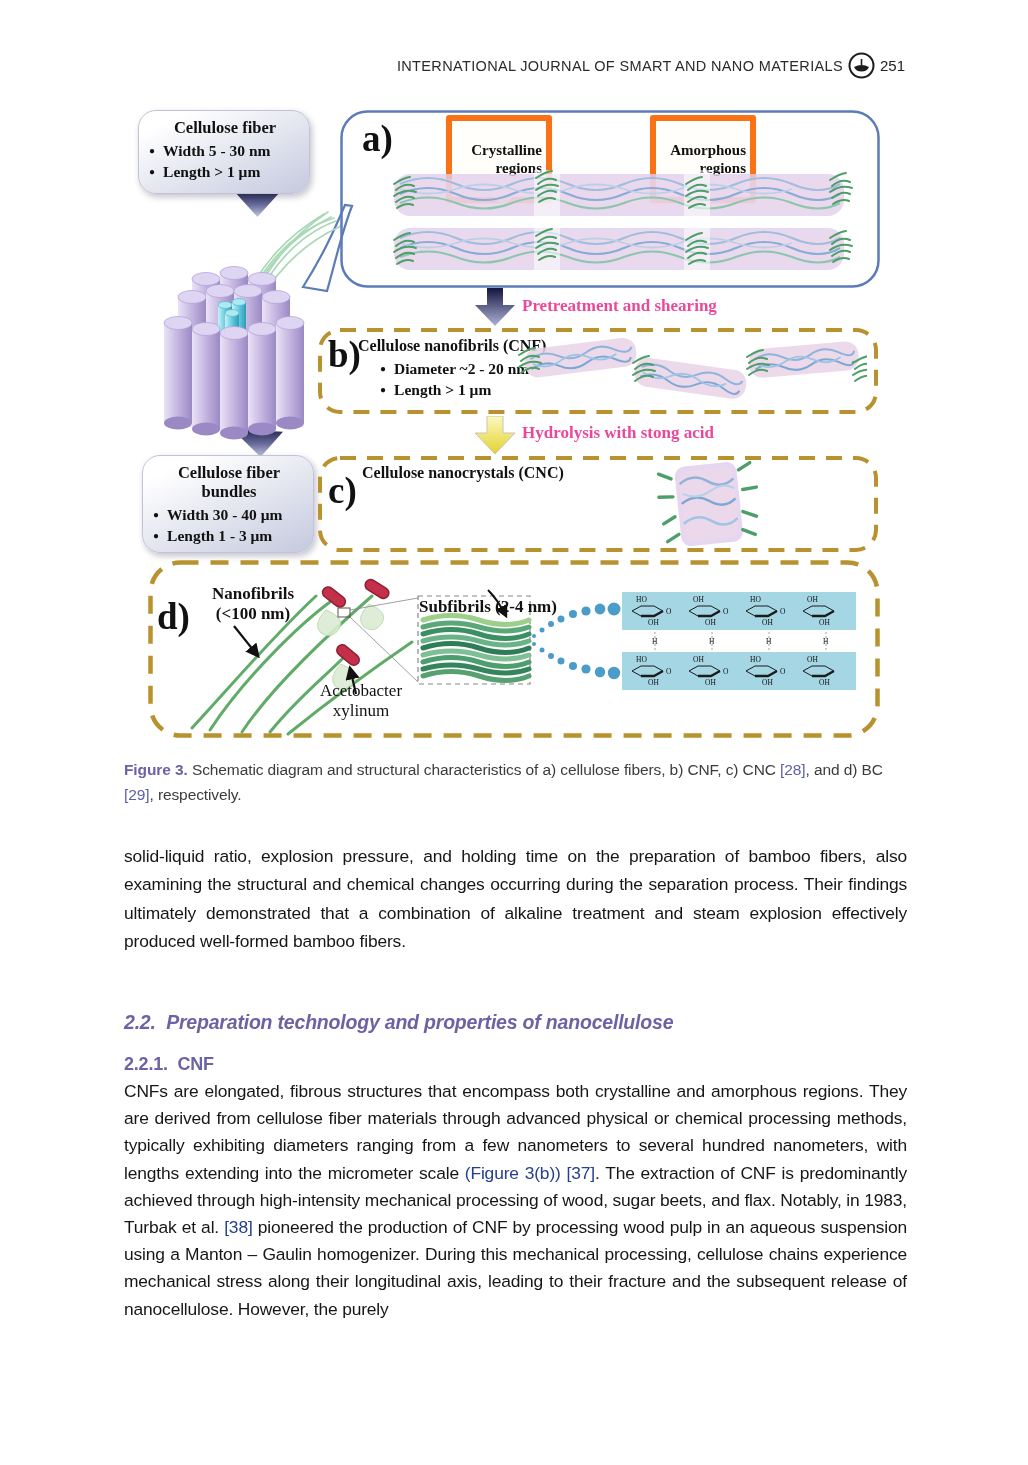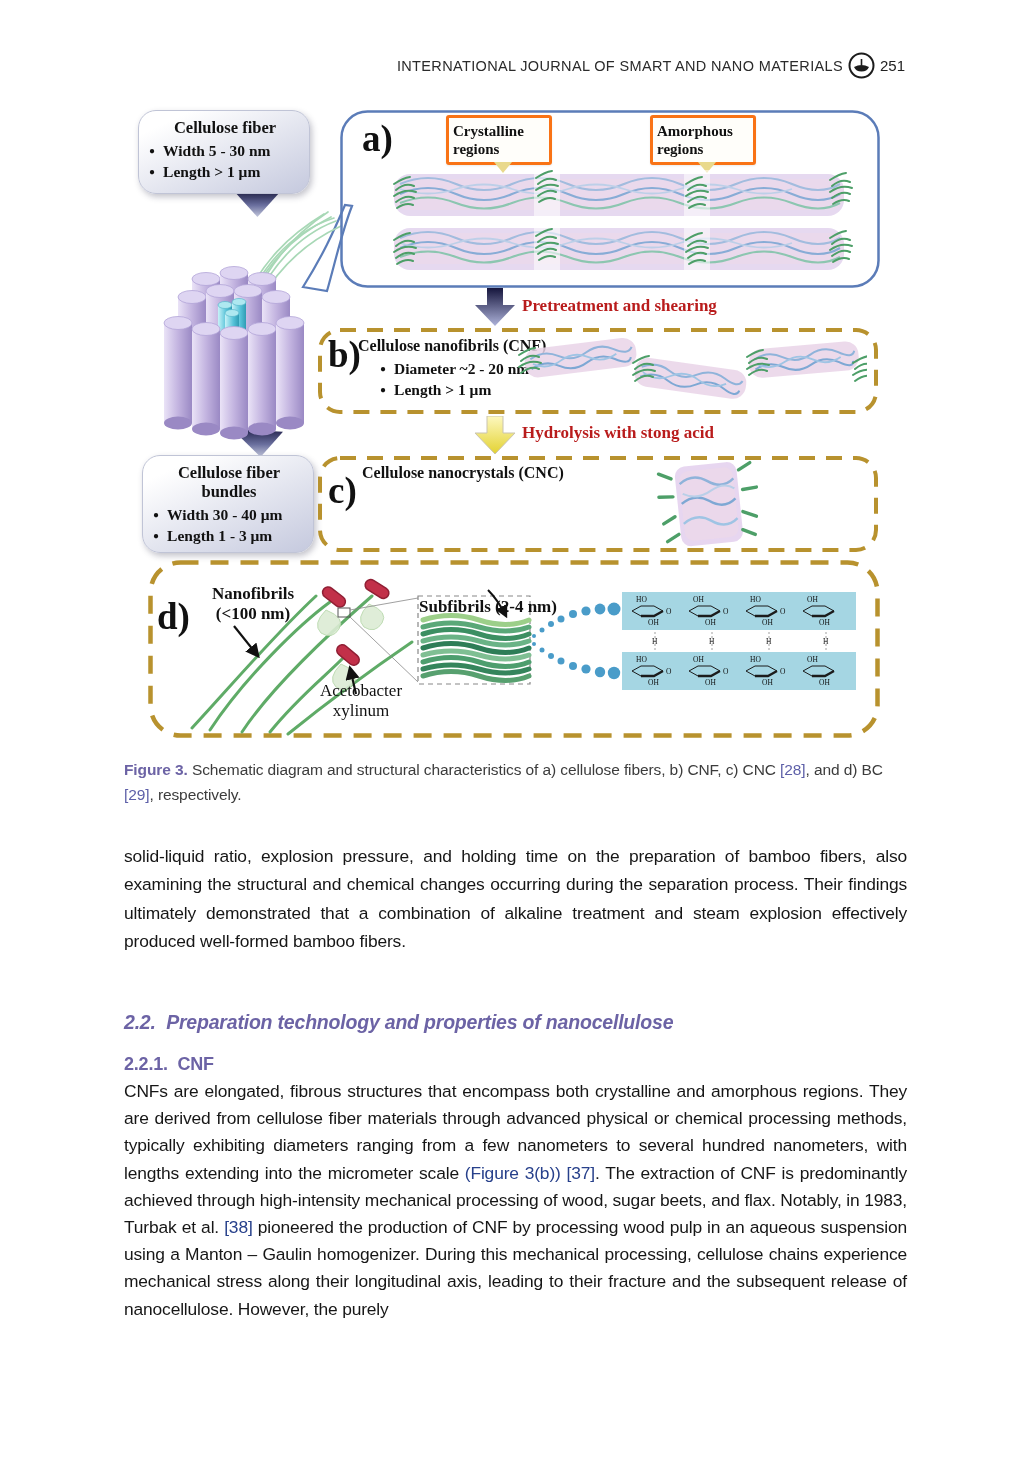--- a/index.html
+++ b/index.html
@@ -23,29 +23,29 @@
     background:linear-gradient(155deg,#ffffff 15%,#e3e5ef 55%,#c5c9de 100%);
     border:1px solid #c0c4d6; border-radius:18px;
     box-shadow:2px 3px 6px rgba(40,40,70,.28);
     padding:7px 8px 6px 10px; text-align:center;
   }
   .bubble .bubble-title { font-family:"Liberation Serif","DejaVu Serif",serif; font-weight:bold; font-size:16.5px; line-height:19px; color:#111; margin-bottom:3px; }
   .bubble .fig-bullet { text-align:left; }
   .wedge { background:linear-gradient(180deg,#23234c 0%,#6a6f9e 55%,#c3c7dc 100%); }
 
   .callout {
-    border:3px solid #f97316; background:#fffefa; border-radius:3px;
+    border:6px solid #f97316; background:#fffefa; border-radius:3px;
     font-family:"Liberation Serif","DejaVu Serif",serif; font-weight:bold; font-size:15px;
-    line-height:18px; text-align:left; padding:4px 4px; color:#111;
+    line-height:18px; text-align:right; padding:20px 4px; color:#111;
     box-shadow:0 1px 2px rgba(0,0,0,.08);
   }
   .callout::after { content:""; position:absolute; left:45%; bottom:-11px;
     border-left:9px solid transparent; border-right:9px solid transparent; border-top:11px solid #e9d98c; }
 
-  .arrow-label { font-family:"Liberation Serif","DejaVu Serif",serif; font-weight:bold; font-size:17px; color:#b91c1c; }
+  .arrow-label { font-family:"Liberation Serif","DejaVu Serif",serif; font-weight:bold; font-size:17px; color:#ec4899; }
 
   .d-text { font-family:"Liberation Serif","DejaVu Serif",serif; font-size:17px; line-height:20px; color:#111; text-align:center; }
 
   
   .caption { left:124px; top:757px; width:786px; font-size:15.5px; line-height:25px; color:#3c3c3c; letter-spacing:-0.1px; }
   .caption .figure-label { color:#6c63a5; font-weight:bold; }
   .caption .ref { color:#5d5fa8; }
 
   .para { left:124px; top:842px; width:783px; text-align:justify; font-size:17.4px; line-height:28.4px; color:#161616; letter-spacing:-0.15px; }
   .para .link { color:#27408b; }

